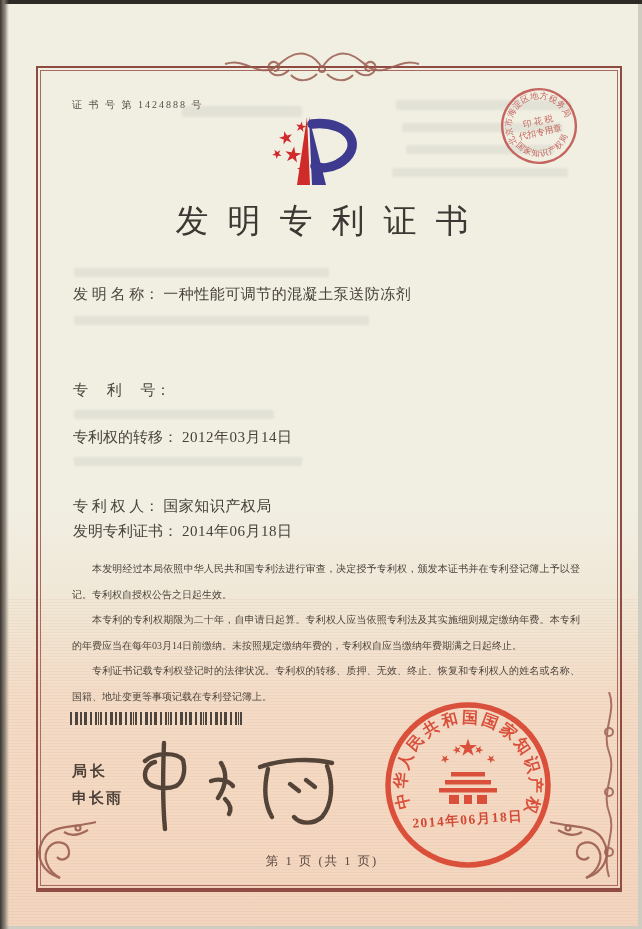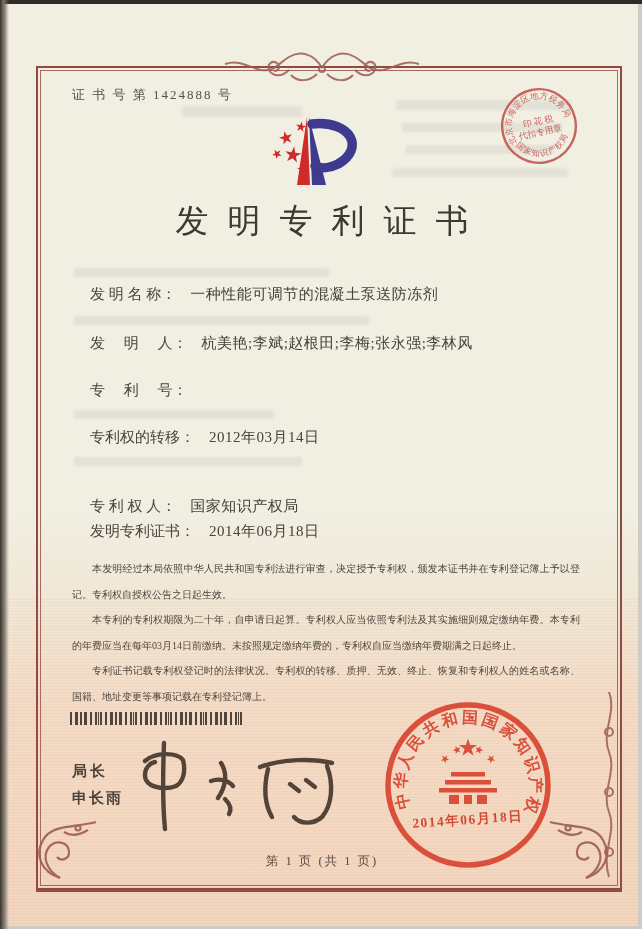--- a/index.html
+++ b/index.html
@@ -29,28 +29,28 @@
   }
   .frame-inner{position:absolute;inset:2px;border:1px solid #a86a5f;}
   .ornament{position:absolute;pointer-events:none;}
   .orn-top{left:50%;transform:translateX(-50%);top:40px;}
   .orn-bl{left:24px;top:812px;}
   .orn-br{right:22px;top:812px;transform:scaleX(-1);}
   .orn-right{right:14px;top:688px;}
   
   .ghost{position:absolute;background:rgba(120,140,115,.11);filter:blur(1.2px);border-radius:2px;}
   
-  .cert-no{position:absolute;left:66px;top:82px;font-size:13px;letter-spacing:2px;color:#55504a;text-align:right;}
+  .cert-no{position:absolute;left:66px;top:94px;font-size:10px;letter-spacing:2px;color:#55504a;text-align:right;}
   .title{
     position:absolute;left:0;right:0;top:195px;text-align:center;
     font-size:33px;font-weight:500;color:#3d3833;letter-spacing:19px;padding-left:19px;
   }
   .field-row{position:absolute;left:67px;right:64px;font-size:15px;color:#46413a;display:flex;}
-  .field-row .lbl{white-space:pre;color:#4a453e;margin-left:17px;}
-  .field-row .val{margin-left:14px;letter-spacing:.5px;text-align:right;}
+  .field-row .lbl{white-space:pre;color:#4a453e;}
+  .field-row .val{margin-left:4px;letter-spacing:.5px;text-align:right;}
   .body-text{position:absolute;left:66px;right:58px;top:552px;color:#4a443c;}
   .body-text p{margin:0;font-size:10px;line-height:25.6px;text-indent:2em;text-align:justify;}
   .barcode{
     position:absolute;left:64px;top:708px;width:174px;height:13px;opacity:.88;
     background:
       repeating-linear-gradient(90deg,#33302b 0 1px,transparent 1px 7px),
       repeating-linear-gradient(90deg,#33302b 0 2px,transparent 2px 5px);
   }
   .sig-title{position:absolute;left:66px;top:758px;font-size:15px;font-weight:600;color:#4a4038;letter-spacing:3px;}
   .sig-name{position:absolute;left:66px;top:785px;font-size:15px;font-weight:600;color:#4a4038;letter-spacing:2px;}
@@ -159,24 +159,20 @@
       <use href="#star" transform="translate(35,48) scale(8.5) rotate(8)"></use>
       <use href="#star" transform="translate(45,62) scale(6) rotate(-12)"></use>
     </g>
   </svg>
 
   <div class="title">发明专利证书</div>
 
   <div class="field-row" style="top:281px">
     <span class="lbl">发 明 名 称：</span>
     <span class="val">一种性能可调节的混凝土泵送防冻剂</span>
-  </div>
-  <div class="field-row" style="top:330px">
-    <span class="lbl">发　 明　 人：</span>
-    <span class="val">杭美艳;李斌;赵根田;李梅;张永强;李林风</span>
   </div>
   <div class="field-row" style="top:377px">
     <span class="lbl">专　 利　 号：</span>
   </div>
   <div class="field-row" style="top:424px">
     <span class="lbl">专利权的转移：</span>
     <span class="val">2012年03月14日</span>
   </div>
   <div class="field-row" style="top:493px">
     <span class="lbl">专 利 权 人：</span>

